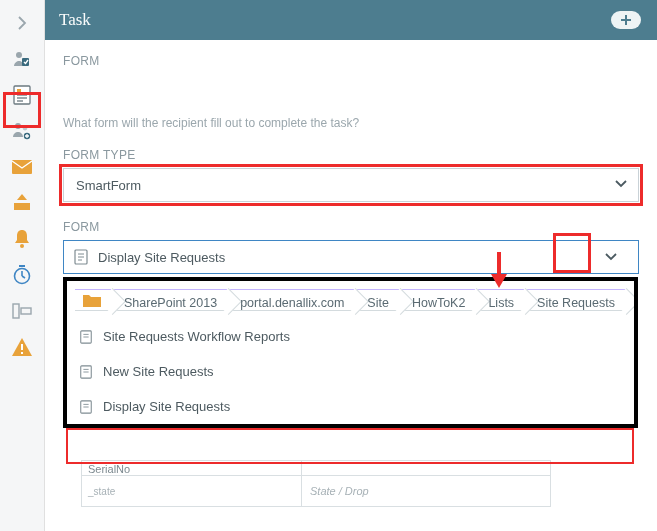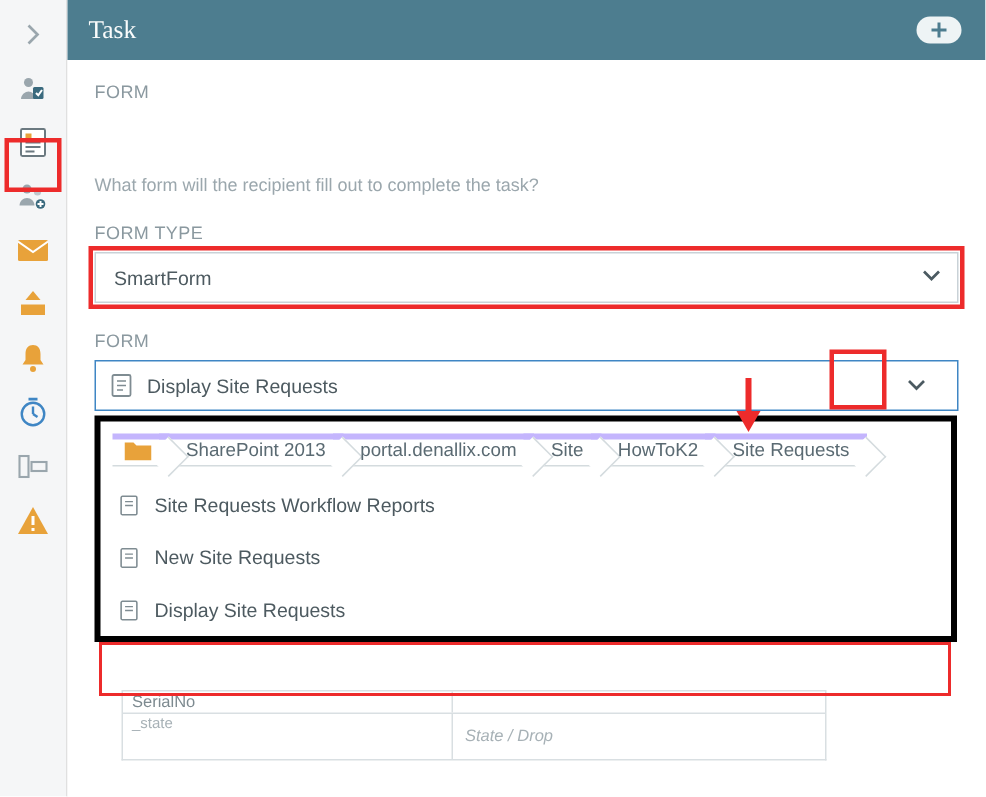--- a/index.html
+++ b/index.html
@@ -146,25 +146,25 @@
     align-items: center;
     height: 38px;
     padding-left: 6px;
     gap: 0;
     overflow: hidden;
   }
   .crumb {
     position: relative;
     height: 22px;
     display: flex;
-    align-items: flex-start;
+    align-items: flex-end;
     padding: 0 12px 0 18px;
     font-size: 12.5px;
     color: #5a6a72;
-    border-top: 4px solid #c4b5fd;
+    border-top: 1px solid #c4b5fd;
     border-bottom: 1px solid #d4dbde;
     margin-left: -7px;
     cursor:pointer;
   }
   .crumb:first-of-type { margin-left: 2px; padding-left: 8px;}
   .crumb::after {
     content: "";
     position: absolute;
     right: -9px; top: 2px;
     width: 18px; height: 18px;
@@ -212,21 +212,21 @@
   .bg-row {
     height: 31px;
     border: 1px solid #d9dfe2;
     border-top: none;
     display: flex;
   }
   .bg-row .cell-l {
     width: 220px;
     border-right: 1px solid #d9dfe2;
     padding: 1px 0 0 6px;
-    display:flex;flex-direction:column;
+    display:flex;flex-direction:column;justify-content:center;
   }
   .bg-row .cell-r {
     flex:1;
     display:flex;align-items:center;
     padding-left:8px;
     color:#a7b1b6;
     font-style: italic;
   }
   .sub { font-size: 10px; color:#a7b1b6; }
   .form-type-block { margin-top: 6px; margin-bottom: 18px; }
@@ -379,20 +379,23 @@
     <div class="crumb">
         <span>portal.denallix.com</span>
       </div>
     <div class="crumb">
         <span>Site</span>
       </div>
     <div class="crumb">
         <span>HowToK2</span>
       </div>
     <div class="crumb">
+        <span>Lists</span>
+      </div>
+    <div class="crumb">
         <span>Site Requests</span>
       </div>
   </div>
   <div class="dd-item">
     <svg width="14" height="14" viewBox="0 0 16 16">
         <rect x="2" y="1" width="12" height="14" rx="1" fill="none" stroke="#7f8c92" stroke-width="1.2"></rect>
         <line x1="5" y1="5" x2="11" y2="5" stroke="#7f8c92"></line>
         <line x1="5" y1="8" x2="11" y2="8" stroke="#7f8c92"></line>
       </svg>
     <span>Site Requests Workflow Reports</span>

